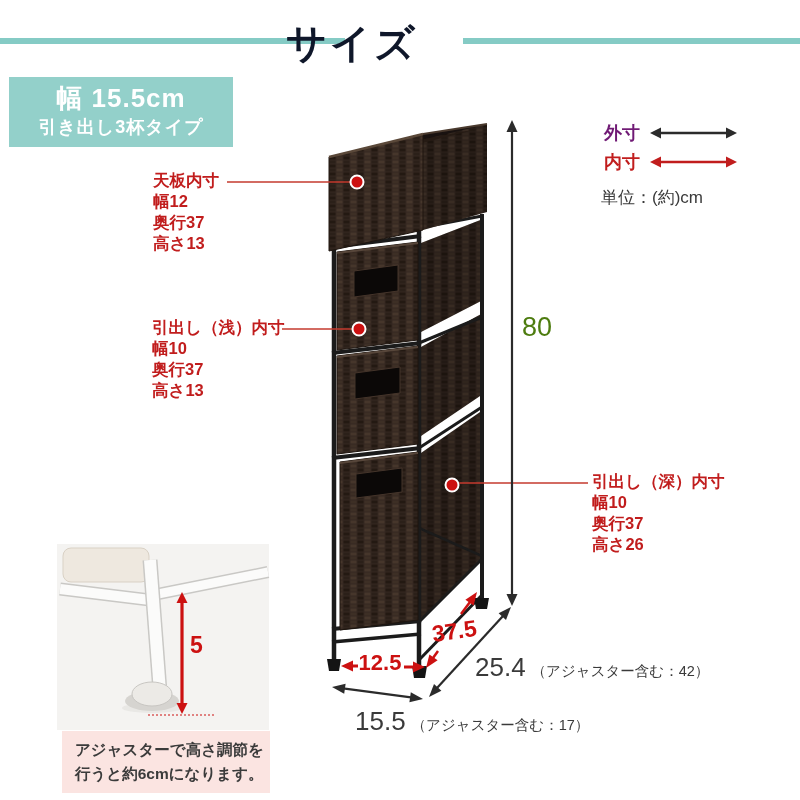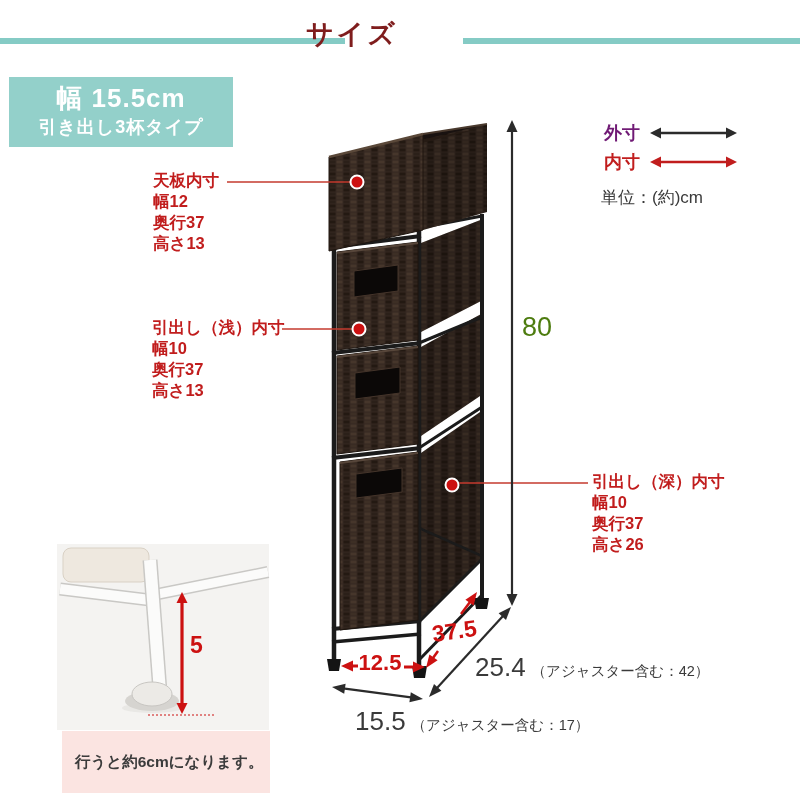--- a/index.html
+++ b/index.html
@@ -1,21 +1,21 @@
 <!DOCTYPE html>
 <html><head>
 <meta charset="utf-8">
 <style>
   html,body{margin:0;padding:0;background:#fff;}
   .stage{position:relative;width:800px;height:800px;background:#fff;overflow:hidden;
          font-family:"Liberation Sans","DejaVu Sans",sans-serif;}
   svg.gfx{position:absolute;left:0;top:0;z-index:1;}
   .txt{position:absolute;z-index:2;white-space:nowrap;}
-  .page-title{left:0;top:16px;width:704px;text-align:center;font-size:27px;font-weight:bold;
-              color:#7f1d1d;letter-spacing:3px;}
+  .page-title{left:0;top:16px;width:704px;text-align:center;font-size:40px;font-weight:bold;
+              color:#0f172a;letter-spacing:3px;}
   .badge{left:9px;top:77px;width:224px;height:70px;background:#93d0ca;color:#fff;
          text-align:center;font-weight:bold;}
   .badge .l1{font-size:26px;line-height:34px;margin-top:4px;letter-spacing:1px;}
   .badge .l2{font-size:18px;line-height:24px;letter-spacing:1px;}
   .legend-label{font-size:18px;font-weight:bold;}
   .legend-outer{left:604px;top:121px;color:#701a75;}
   .legend-inner{left:604px;top:150px;color:#c11d1d;}
   .unit{left:601px;top:186px;font-size:17px;font-weight:400;color:#3a3a3a;}
   .ann{color:#c11d1d;font-weight:bold;font-size:16.5px;line-height:21px;}
   .ann-a{left:153px;top:170px;}
@@ -230,16 +230,17 @@
 <div class="txt dim-row dim-405">
   <span class="big">25.4</span>
   <span class="small">（アジャスター含む：42）</span>
 </div>
 <div class="txt dim-row dim-155">
   <span class="big">15.5</span>
   <span class="small">（アジャスター含む：17）</span>
 </div>
 
 <div class="note-box txt">
+  <div>アジャスターで高さ調節を</div>
   <div>行うと約6cmになります。</div>
 </div>
 
 </div>
 
 </body></html>

